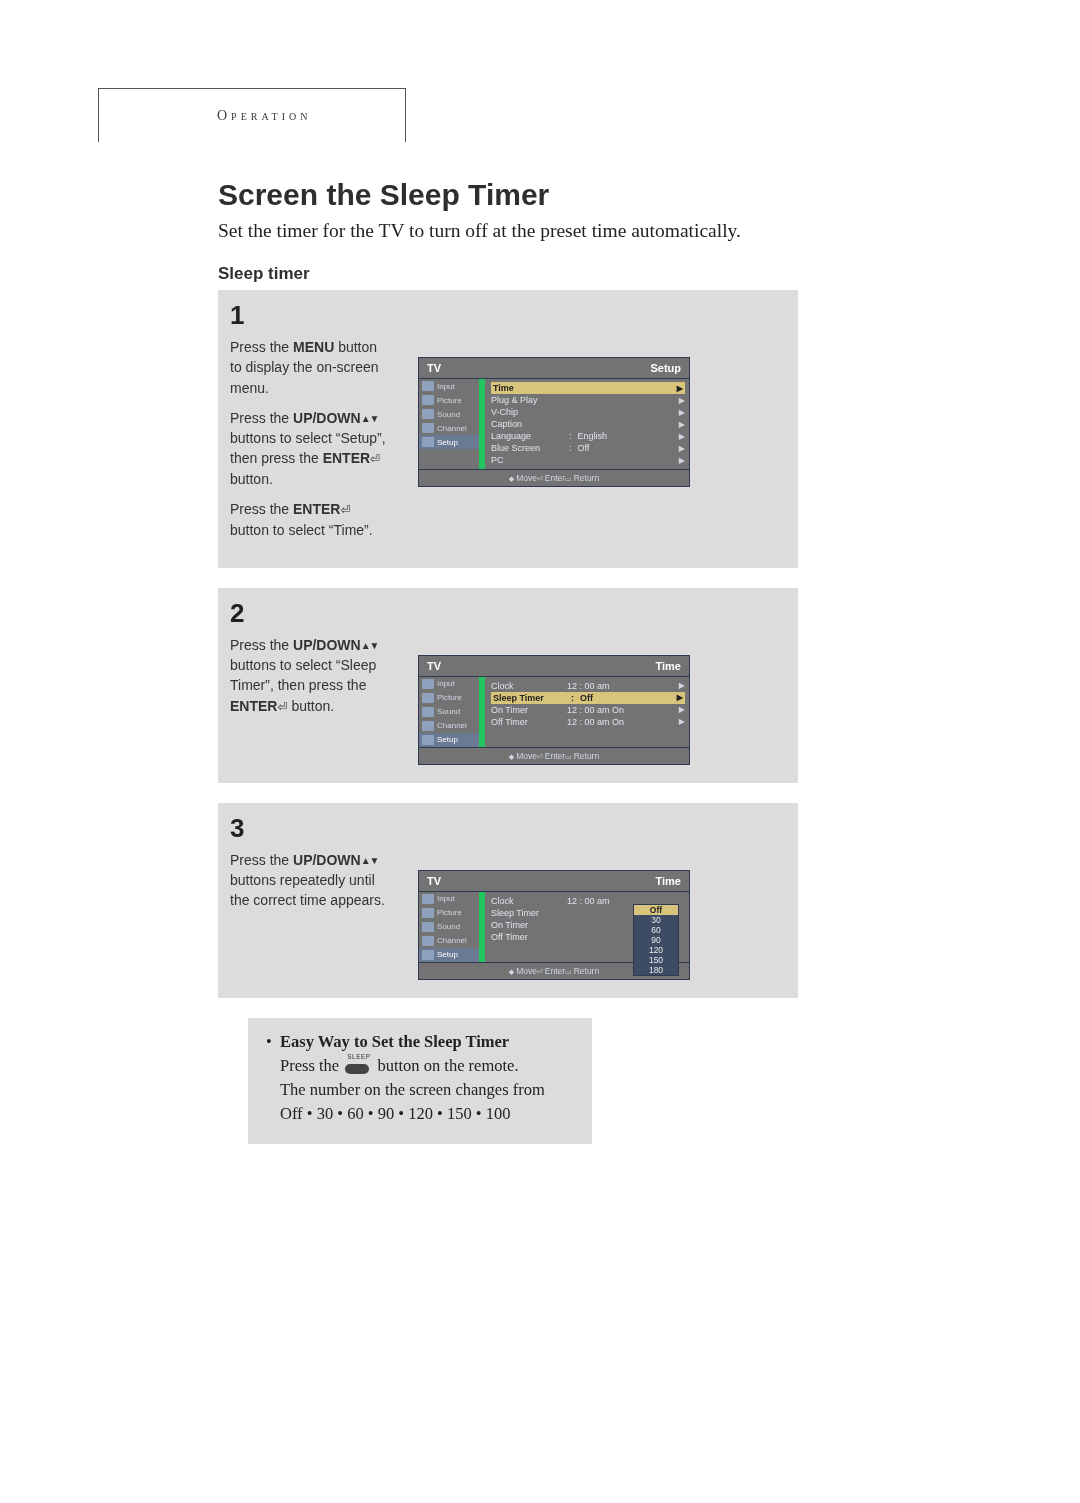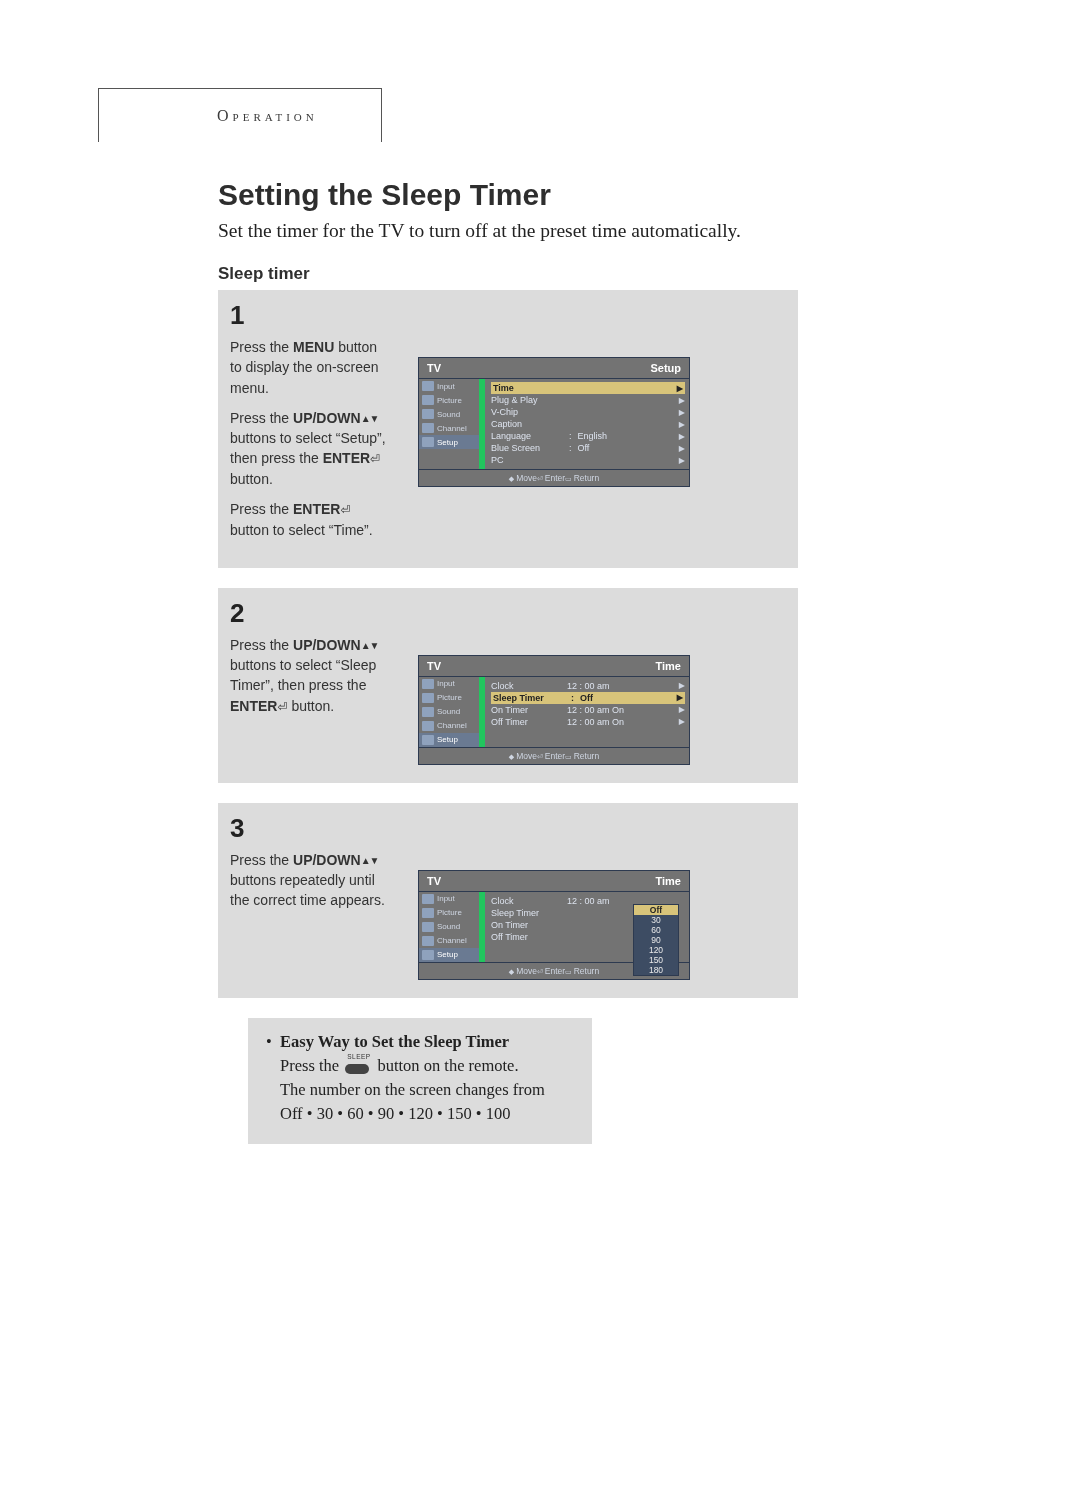--- a/index.html
+++ b/index.html
@@ -14,32 +14,32 @@
     position: relative;
     width: 1080px;
     min-height: 1503px;
     padding-top: 88px;
     box-sizing: border-box;
   }
   .tab {
     position: absolute;
     left: 98px;
     top: 88px;
-    width: 284px;
+    width: 308px;
     height: 54px;
     border: 1.5px solid #555;
     border-bottom: none;
     display: flex;
     align-items: center;
     padding-left: 118px;
     box-sizing: border-box;
     font-family: Georgia, "Times New Roman", serif;
     letter-spacing: 4px;
     font-variant: small-caps;
-    font-size: 16px;
+    font-size: 14px;
     color: #3a3a3a;
   }
   .content {
     margin-left: 218px;
     margin-right: 110px;
     padding-top: 90px;
   }
   h1.title {
     font-family: Arial, Helvetica, sans-serif;
     font-weight: 700;
@@ -245,21 +245,21 @@
 </head>
 <body>
 
 <div class="page">
 
   <div class="tab">
     <span>Operation</span>
   </div>
 
   <div class="content">
-    <h1 class="title">Setting the Sleep Timer</h1>
+    <h1 class="title">Screen the Sleep Timer</h1>
     <p class="subtitle">Set the timer for the TV to turn off at the preset time automatically.</p>
     <div class="section-label">Sleep timer</div>
 
     <div id="steps-container">
         <div class="gray-box">
           <div class="step-num">1</div>
           <div class="step-row">
             <div class="left-col">
               <p>Press the <b>MENU</b> button to display the on-screen menu.</p>
               <p>Press the <b>UP/DOWN</b><span class="updown"></span> buttons to select “Setup”, then press the <b>ENTER</b><span class="enter-icon"></span> button.</p>

